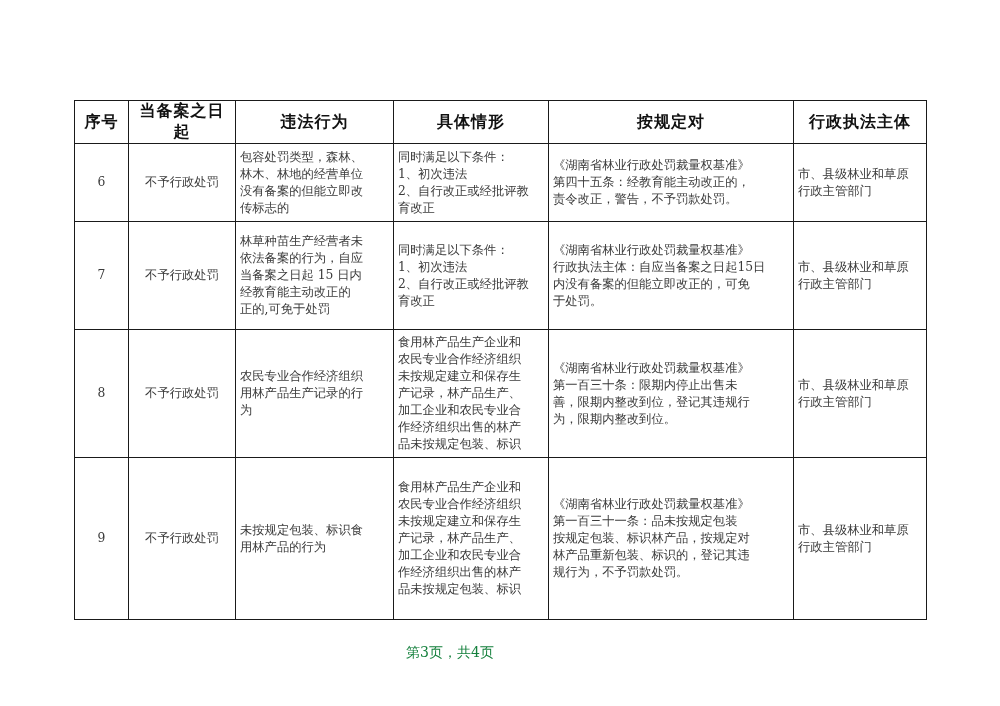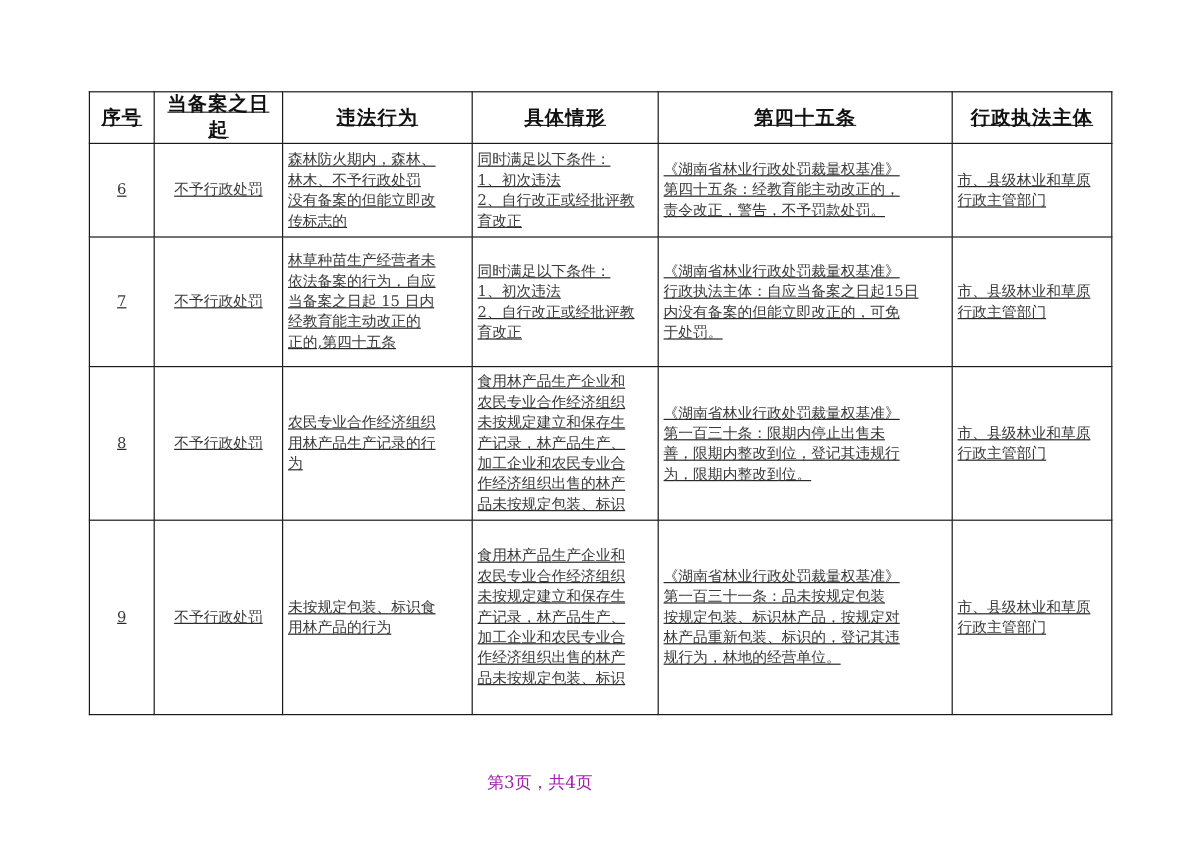--- a/index.html
+++ b/index.html
@@ -1,59 +1,59 @@
 <!DOCTYPE html>
 <html><head>
 <meta charset="utf-8">
 <style>
   html, body { margin: 0; padding: 0; background: #ffffff; }
   body { width: 1000px; height: 706px; position: relative; overflow: hidden;
          font-family: "DejaVu Serif", "Liberation Serif", serif; color: #2a2a2a; }
-  table.main { position: absolute; left: 74px; top: 76px; border-collapse: collapse;
-               table-layout: fixed; width: 852px; text-decoration: underline; }
+  table.main { position: absolute; left: 74px; top: 100px; border-collapse: collapse;
+               table-layout: fixed; width: 852px; }
   table.main td, table.main th { border: 1.6px solid #1a1a1a; padding: 0 4px; vertical-align: middle; }
   th { font-family: "DejaVu Sans", "Liberation Sans", sans-serif; font-weight: bold; font-size: 16px;
        color: #111; text-align: center; height: 36px; letter-spacing: 1px; }
   td { font-size: 12.3px; line-height: 17px; color: #3a3a3a; }
   td.c { text-align: center; }
   td.l { text-align: left; padding-left: 3px; padding-right: 2px; }
   .line { display: block; white-space: nowrap; }
   .footer { position: absolute; left: 0; width: 900px; top: 644px; text-align: center;
-            font-size: 14px; color: #a21caf; }
+            font-size: 14px; color: #15803d; }
 </style>
 </head>
 <body>
 
 <table class="main">
   <colgroup>
     <col style="width:54px">
       <col style="width:107px">
       <col style="width:158px">
     <col style="width:155px">
       <col style="width:245px">
       <col style="width:133px">
   </colgroup>
   <thead>
     <tr>
       <th>序号</th>
       <th>当备案之日起</th>
       <th>违法行为</th>
       <th>具体情形</th>
-      <th>第四十五条</th>
+      <th>按规定对</th>
       <th>行政执法主体</th>
     </tr>
   </thead>
   <tbody>
 
     <tr style="height:78px">
       <td class="c">6</td>
       <td class="c">不予行政处罚</td>
       <td class="l">
-        <span class="line">森林防火期内，森林、</span>
-        <span class="line">林木、不予行政处罚</span>
+        <span class="line">包容处罚类型，森林、</span>
+        <span class="line">林木、林地的经营单位</span>
         <span class="line">没有备案的但能立即改</span>
         <span class="line">传标志的</span>
       </td>
       <td class="l">
         <span class="line">同时满足以下条件：</span>
         <span class="line">1、初次违法</span>
         <span class="line">2、自行改正或经批评教</span>
         <span class="line">育改正</span>
       </td>
       <td class="l">
@@ -68,21 +68,21 @@
     </tr>
 
     <tr style="height:108px">
       <td class="c">7</td>
       <td class="c">不予行政处罚</td>
       <td class="l">
         <span class="line">林草种苗生产经营者未</span>
         <span class="line">依法备案的行为，自应</span>
         <span class="line">当备案之日起 15 日内</span>
         <span class="line">经教育能主动改正的</span>
-        <span class="line">正的,第四十五条</span>
+        <span class="line">正的,可免于处罚</span>
       </td>
       <td class="l">
         <span class="line">同时满足以下条件：</span>
         <span class="line">1、初次违法</span>
         <span class="line">2、自行改正或经批评教</span>
         <span class="line">育改正</span>
       </td>
       <td class="l">
         <span class="line">《湖南省林业行政处罚裁量权基准》</span>
         <span class="line">行政执法主体：自应当备案之日起15日</span>
@@ -138,21 +138,21 @@
         <span class="line">产记录，林产品生产、</span>
         <span class="line">加工企业和农民专业合</span>
         <span class="line">作经济组织出售的林产</span>
         <span class="line">品未按规定包装、标识</span>
       </td>
       <td class="l">
         <span class="line">《湖南省林业行政处罚裁量权基准》</span>
         <span class="line">第一百三十一条：品未按规定包装</span>
         <span class="line">按规定包装、标识林产品，按规定对</span>
         <span class="line">林产品重新包装、标识的，登记其违</span>
-        <span class="line">规行为，林地的经营单位。</span>
+        <span class="line">规行为，不予罚款处罚。</span>
       </td>
       <td class="l">
         <span class="line">市、县级林业和草原</span>
         <span class="line">行政主管部门</span>
       </td>
     </tr>
   </tbody>
 </table>
 
 <div class="footer">第3页，共4页</div>

